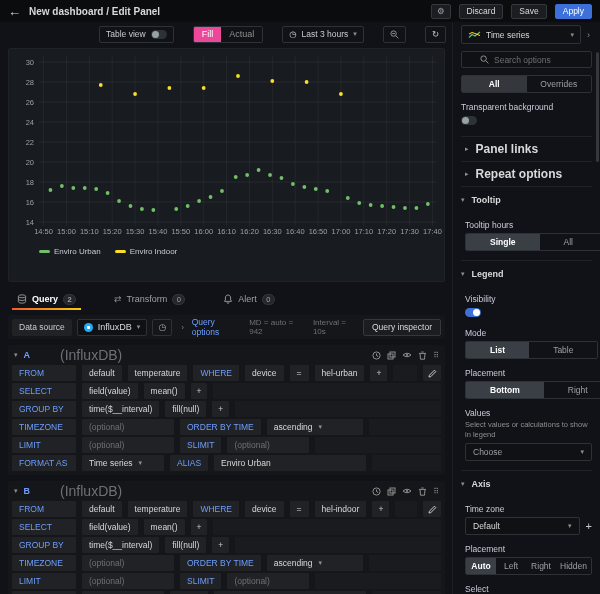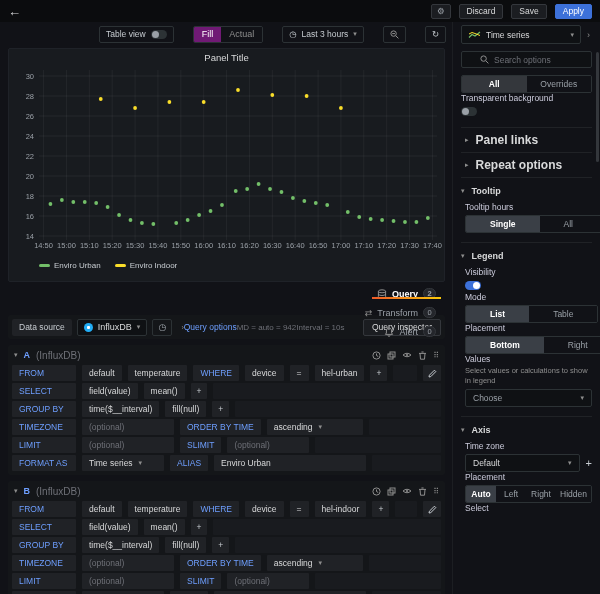--- a/index.html
+++ b/index.html
@@ -25,68 +25,68 @@
 
   
   .leftcol { position:absolute; left:0; top:22px; width:452px; height:572px; }
 
   .toolbar { height:24px; display:flex; align-items:center; justify-content:flex-end;
     gap:19px; padding:0 6px 0 0; }
   .tool-box { height:17px; border:1px solid #2c3235; border-radius:2px; background:#111217;
     display:flex; align-items:center; padding:0 6px; gap:5px; font-size:8.5px; color:#c7ccd1; }
   .seg2 { display:flex; height:17px; border:1px solid #2c3235; border-radius:2px; overflow:hidden; }
   .seg2 .opt { padding:0 8px; display:flex; align-items:center; color:#8e8e8e; cursor:pointer; background:#111217; }
-  .seg2 .opt.sel { background:#701a75; color:#fff;text-align:center; }
+  .seg2 .opt.sel { background:#ec4899; color:#fff;text-align:center; }
   .toggle { width:16px; height:9px; border-radius:5px; background:#2c3235; position:relative; cursor:pointer; }
   .toggle .knob { position:absolute; top:1px; left:1px; width:7px; height:7px; border-radius:50%; background:#9aa0a7; }
   .toggle.on { background:#3d71d9; }
   .toggle.on .knob { left:auto; right:1px; background:#fff; }
   .chev { color:#8e8e8e; font-size:7px; }
 
   
   .panel { margin:2px 7px 0 8px; width:437px; height:234px; background:#181b1f;
     border:1px solid #1f2228; border-radius:2px; padding:3px 4px; position:relative; }
   .panel-title { text-align:center; font-size:9.5px; font-weight:500; color:#d8d9da; height:14px; }
   .legend-row { display:flex; gap:14px; padding-left:26px; align-items:center; height:14px; }
   .legend-item { display:flex; align-items:center; gap:4px; font-size:8px; color:#c7ccd1; cursor:pointer; }
   .legend-dash { width:11px; height:3px; border-radius:2px; }
 
   
   .editor { margin:6px 7px 0 8px; }
-  .etabs { display:flex; align-items:flex-end; height:22px; gap:8px;flex-direction:column; }
+  .etabs { display:flex; align-items:flex-end; height:22px; gap:20px; }
   .etab { display:flex; align-items:center; gap:5px; padding:0 9px; height:22px;
     color:#9aa0a7; cursor:pointer; position:relative; font-size:9px; }
   .etab.active { color:#fff; font-weight:600; }
   .etab.active::after { content:""; position:absolute; left:4px; right:4px; bottom:0; height:2px;
     background:linear-gradient(90deg,#f05a28,#fbca0a); }
   .badge { min-width:13px; height:11px; border-radius:6px; background:#24262b; border:1px solid #34373c;
     color:#9aa0a7; font-size:7.5px; display:flex; align-items:center; justify-content:center; padding:0 3px; }
 
   .ds-row { margin-top:5px; height:24px; background:#141619; display:flex; align-items:center;
     padding:0 4px; gap:5px; border-radius:2px; }
   .ds-label { background:#202226; height:17px; display:flex; align-items:center; padding:0 7px;
     border-radius:2px; color:#c7ccd1; font-size:8.5px; }
   .ds-select { background:#0f1114; border:1px solid #2c3235; height:17px; display:flex; align-items:center;
     gap:5px; padding:0 6px; border-radius:2px; cursor:pointer; }
   .influx-logo { width:9px; height:9px; border-radius:50%; background:#22adf6; position:relative; }
   .influx-logo::after { content:""; position:absolute; left:3px; top:3px; width:3px; height:3px;
     background:#fff; border-radius:1px; }
   .ds-clock { width:20px; height:17px; border:1px solid #2c3235; border-radius:2px;
     display:flex; align-items:center; justify-content:center; color:#9aa0a7; cursor:pointer; font-size:9px; }
-  .qopts { display:flex; align-items:center; margin-left:4px; flex:1; }
+  .qopts { display:flex; align-items:center; gap:8px; margin-left:4px; flex:1; }
   .qopts .qo-link { color:#6e9fff; font-size:8.5px; cursor:pointer; }
   .qopts .qo-sum { color:#6e7077; font-size:8px; }
   .qinspect { height:17px; border:1px solid #34373c; border-radius:2px; background:#1b1d21;
     display:flex; align-items:center; padding:0 8px; font-size:8.5px; color:#d8d9da; cursor:pointer; }
 
   .qcard { margin-top:6px; background:#141619; border-radius:2px; padding:2px 4px 4px; }
   .qhead { height:16px; display:flex; align-items:center; gap:6px; padding:0 2px; }
   .qhead .qh-chev { color:#8e8e8e; font-size:7px; cursor:pointer; }
   .qhead .qh-ref { color:#6e9fff; font-size:9px; font-weight:600; }
-  .qhead .qh-ds { color:#6e7077; font-size:10px; }
+  .qhead .qh-ds { color:#6e7077; font-size:14px;margin-left:24px; }
   .qhead .qh-spacer { flex:1; }
   .qhead .qh-ic { color:#8e8e8e; cursor:pointer; display:flex; align-items:center; }
   .qrow { display:flex; align-items:center; gap:6px; margin-top:2px; height:16px; }
   .qcell { background:#202226; height:16px; display:flex; align-items:center; padding:0 7px;
     border-radius:1px; font-size:8.5px; color:#d8d9da; white-space:nowrap; cursor:pointer; }
   .qcell.lbl { width:64px; color:#6e9fff; flex:none; }
   .qcell.kw { color:#6e9fff; }
   .qcell.muted { color:#6e7077;text-align:center; }
   .qcell.plus { color:#c7ccd1; padding:0 6px; }
   .qcell .sel-chev { margin-left:6px; color:#8e8e8e; font-size:7px; }
@@ -105,21 +105,21 @@
   .search-box { margin-top:7px; height:17px; border:1px solid #2c3235; border-radius:2px;
     display:flex; align-items:center; gap:5px; padding:0 18px; background:#0f1114; }
   .search-box input { flex:1; background:transparent; border:0; outline:0; color:#d8d9da;
     font-size:8.5px; font-family:"Liberation Sans", sans-serif; }
   .search-box input::placeholder { color:#6e7077; }
   .scope-tabs { margin-top:7px; height:18px; display:flex; border:1px solid #2c3235; border-radius:2px; overflow:hidden; }
   .scope-tabs .opt { flex:1; display:flex; align-items:center; justify-content:center;
     color:#9aa0a7; font-size:8.5px; cursor:pointer; background:#111217; }
   .scope-tabs .opt.sel { background:#34373c; color:#fff; font-weight:600; }
 
-  .sb-label { margin-top:0; font-size:8.5px; color:#ccccdc; font-weight:500; }
+  .sb-label { margin-top:9px; font-size:8.5px; color:#ccccdc; font-weight:500; }
   .sb-desc { margin-top:2px; font-size:7.5px; color:#8e8e8e; line-height:1.3; }
   .sb-div { border-bottom:1px solid #202226; margin-top:9px; }
   .collapsible { height:25px; display:flex; align-items:center; gap:7px; border-bottom:1px solid #202226;
     cursor:pointer; padding-left:4px; }
   .collapsible .c-chev { color:#8e8e8e; font-size:7px; }
   .collapsible .c-lbl { font-size:12px; font-weight:600; color:#d8d9da; }
   .sec-head { height:22px; display:flex; align-items:center; gap:7px; cursor:pointer; margin-top:2px; }
   .sec-head .c-chev { color:#8e8e8e; font-size:7px; }
   .sec-head .c-lbl { font-size:9px; font-weight:600; color:#d8d9da; }
   .sec-body { padding-left:4px; }
@@ -143,20 +143,21 @@
 
   svg.ic { display:block; }
 </style>
 </head>
 <body>
 
 <div class="app">
 
   <div class="topbar">
     <span class="back-btn">←</span>
+    <span class="tb-title">New dashboard / Edit Panel</span>
     <span class="tb-spacer"></span>
     <span class="tb-btn icon-only">
         <span>⚙</span>
       </span>
     <span class="tb-btn">Discard</span>
     <span class="tb-btn">Save</span>
     <span class="tb-btn primary">Apply</span>
   </div>
 
   <div class="leftcol">
@@ -184,21 +185,20 @@
               <line x1="2.2" y1="3.6" x2="5" y2="3.6" stroke="#8e8e8e" stroke-width="1" fill="none"></line>
             </svg>
           </span>
         </span>
       <span class="tool-box">
           <span>↻</span>
         </span>
     </div>
 
     <div class="panel">
-      <div class="panel-title">Panel Title</div>
       <svg id="chart-svg" width="429" height="190">
           <line x1="26" y1="170" x2="424" y2="170" stroke="rgba(255,255,255,0.06)" stroke-width="1"></line>
           <text x="21" y="172.5" text-anchor="end" font-size="7.5" fill="#9aa0a7" font-family="Liberation Sans, sans-serif">14</text>
           <line x1="26" y1="150" x2="424" y2="150" stroke="rgba(255,255,255,0.06)" stroke-width="1"></line>
           <text x="21" y="152.5" text-anchor="end" font-size="7.5" fill="#9aa0a7" font-family="Liberation Sans, sans-serif">16</text>
           <line x1="26" y1="130" x2="424" y2="130" stroke="rgba(255,255,255,0.06)" stroke-width="1"></line>
           <text x="21" y="132.5" text-anchor="end" font-size="7.5" fill="#9aa0a7" font-family="Liberation Sans, sans-serif">18</text>
           <line x1="26" y1="110" x2="424" y2="110" stroke="rgba(255,255,255,0.06)" stroke-width="1"></line>
           <text x="21" y="112.5" text-anchor="end" font-size="7.5" fill="#9aa0a7" font-family="Liberation Sans, sans-serif">20</text>
           <line x1="26" y1="90" x2="424" y2="90" stroke="rgba(255,255,255,0.06)" stroke-width="1"></line>

